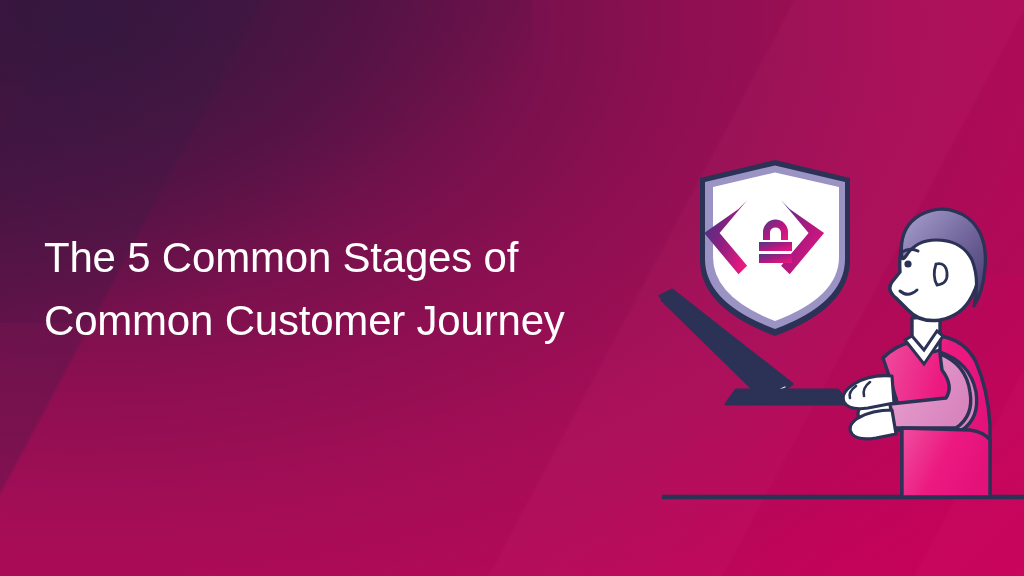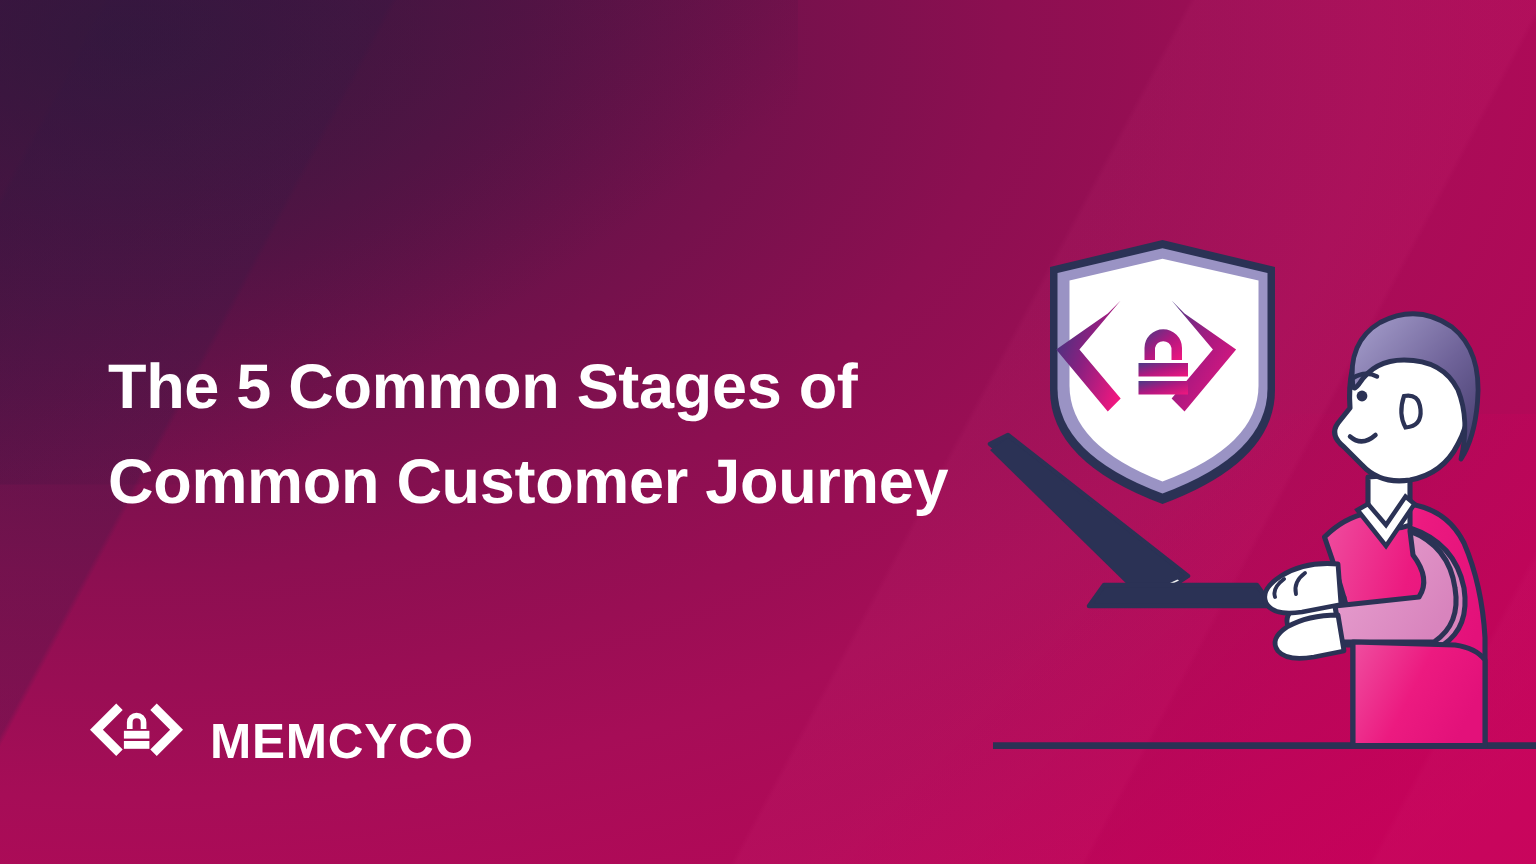--- a/index.html
+++ b/index.html
@@ -64,26 +64,26 @@
   .bg-corner-bright {
     position: absolute;
     right: -8%; bottom: -18%;
     width: 56%; height: 70%;
     background: linear-gradient(315deg, rgba(205,0,92,0.75) 0%, rgba(205,0,92,0.0) 70%);
   }
 
   
   .headline {
     position: absolute;
-    left: 72px;
+    left: 44px;
     top: 226px;
     width: 600px;
     color: #ffffff;
     font-size: 42px;
-    font-weight: bold;
+    font-weight: normal;
     line-height: 63px;
     letter-spacing: -0.2px;
     white-space: nowrap;
   }
   .headline .hl-line { display: block; }
 
   
   .logo-lockup {
     position: absolute;
     left: 58px;
@@ -120,36 +120,20 @@
   <div class="bg-diag-a"></div>
   <div class="bg-diag-b"></div>
   <div class="bg-corner-dark"></div>
   <div class="bg-corner-bright"></div>
 
   <h1 class="headline">
     <span class="hl-line">The 5 Common Stages of</span>
     <span class="hl-line">Common Customer Journey</span>
   </h1>
 
-  <div class="logo-lockup">
-    <span class="logo-mark">
-      <svg viewBox="0 0 66 56" xmlns="http://www.w3.org/2000/svg" aria-hidden="true">
-
-        <path d="M19.5 4.0 L23.8 8.3 L10.6 21.5 L23.8 34.7 L19.5 39.0 L2.0 21.5 Z" fill="#ffffff"></path>
-
-        <path d="M46.5 4.0 L64.0 21.5 L46.5 39.0 L42.2 34.7 L55.4 21.5 L42.2 8.3 Z" fill="#ffffff"></path>
-
-        <path d="M26.6 21.0 L26.6 16.6 A6.5 6.5 0 0 1 39.6 16.6 L39.6 21.0 L35.8 21.0 L35.8 16.6 A2.7 2.7 0 0 0 30.4 16.6 L30.4 21.0 Z" fill="#ffffff"></path>
-
-        <rect x="24.6" y="22.2" width="17.0" height="5.2" fill="#ffffff"></rect>
-        <rect x="24.6" y="29.0" width="17.0" height="5.2" fill="#ffffff"></rect>
-      </svg>
-    </span>
-    <span class="logo-word">MEMCYCO</span>
-  </div>
 
   <div class="illustration">
     <svg viewBox="0 0 400 400" xmlns="http://www.w3.org/2000/svg" aria-hidden="true">
       <defs>
         <linearGradient id="gradHair" x1="0" y1="0" x2="1" y2="1">
           <stop offset="0%" stop-color="#a9a2cf"></stop>
           <stop offset="55%" stop-color="#6f6399"></stop>
           <stop offset="100%" stop-color="#433a6c"></stop>
         </linearGradient>
         <linearGradient id="gradShirt" x1="0" y1="0" x2="1" y2="0.4">

